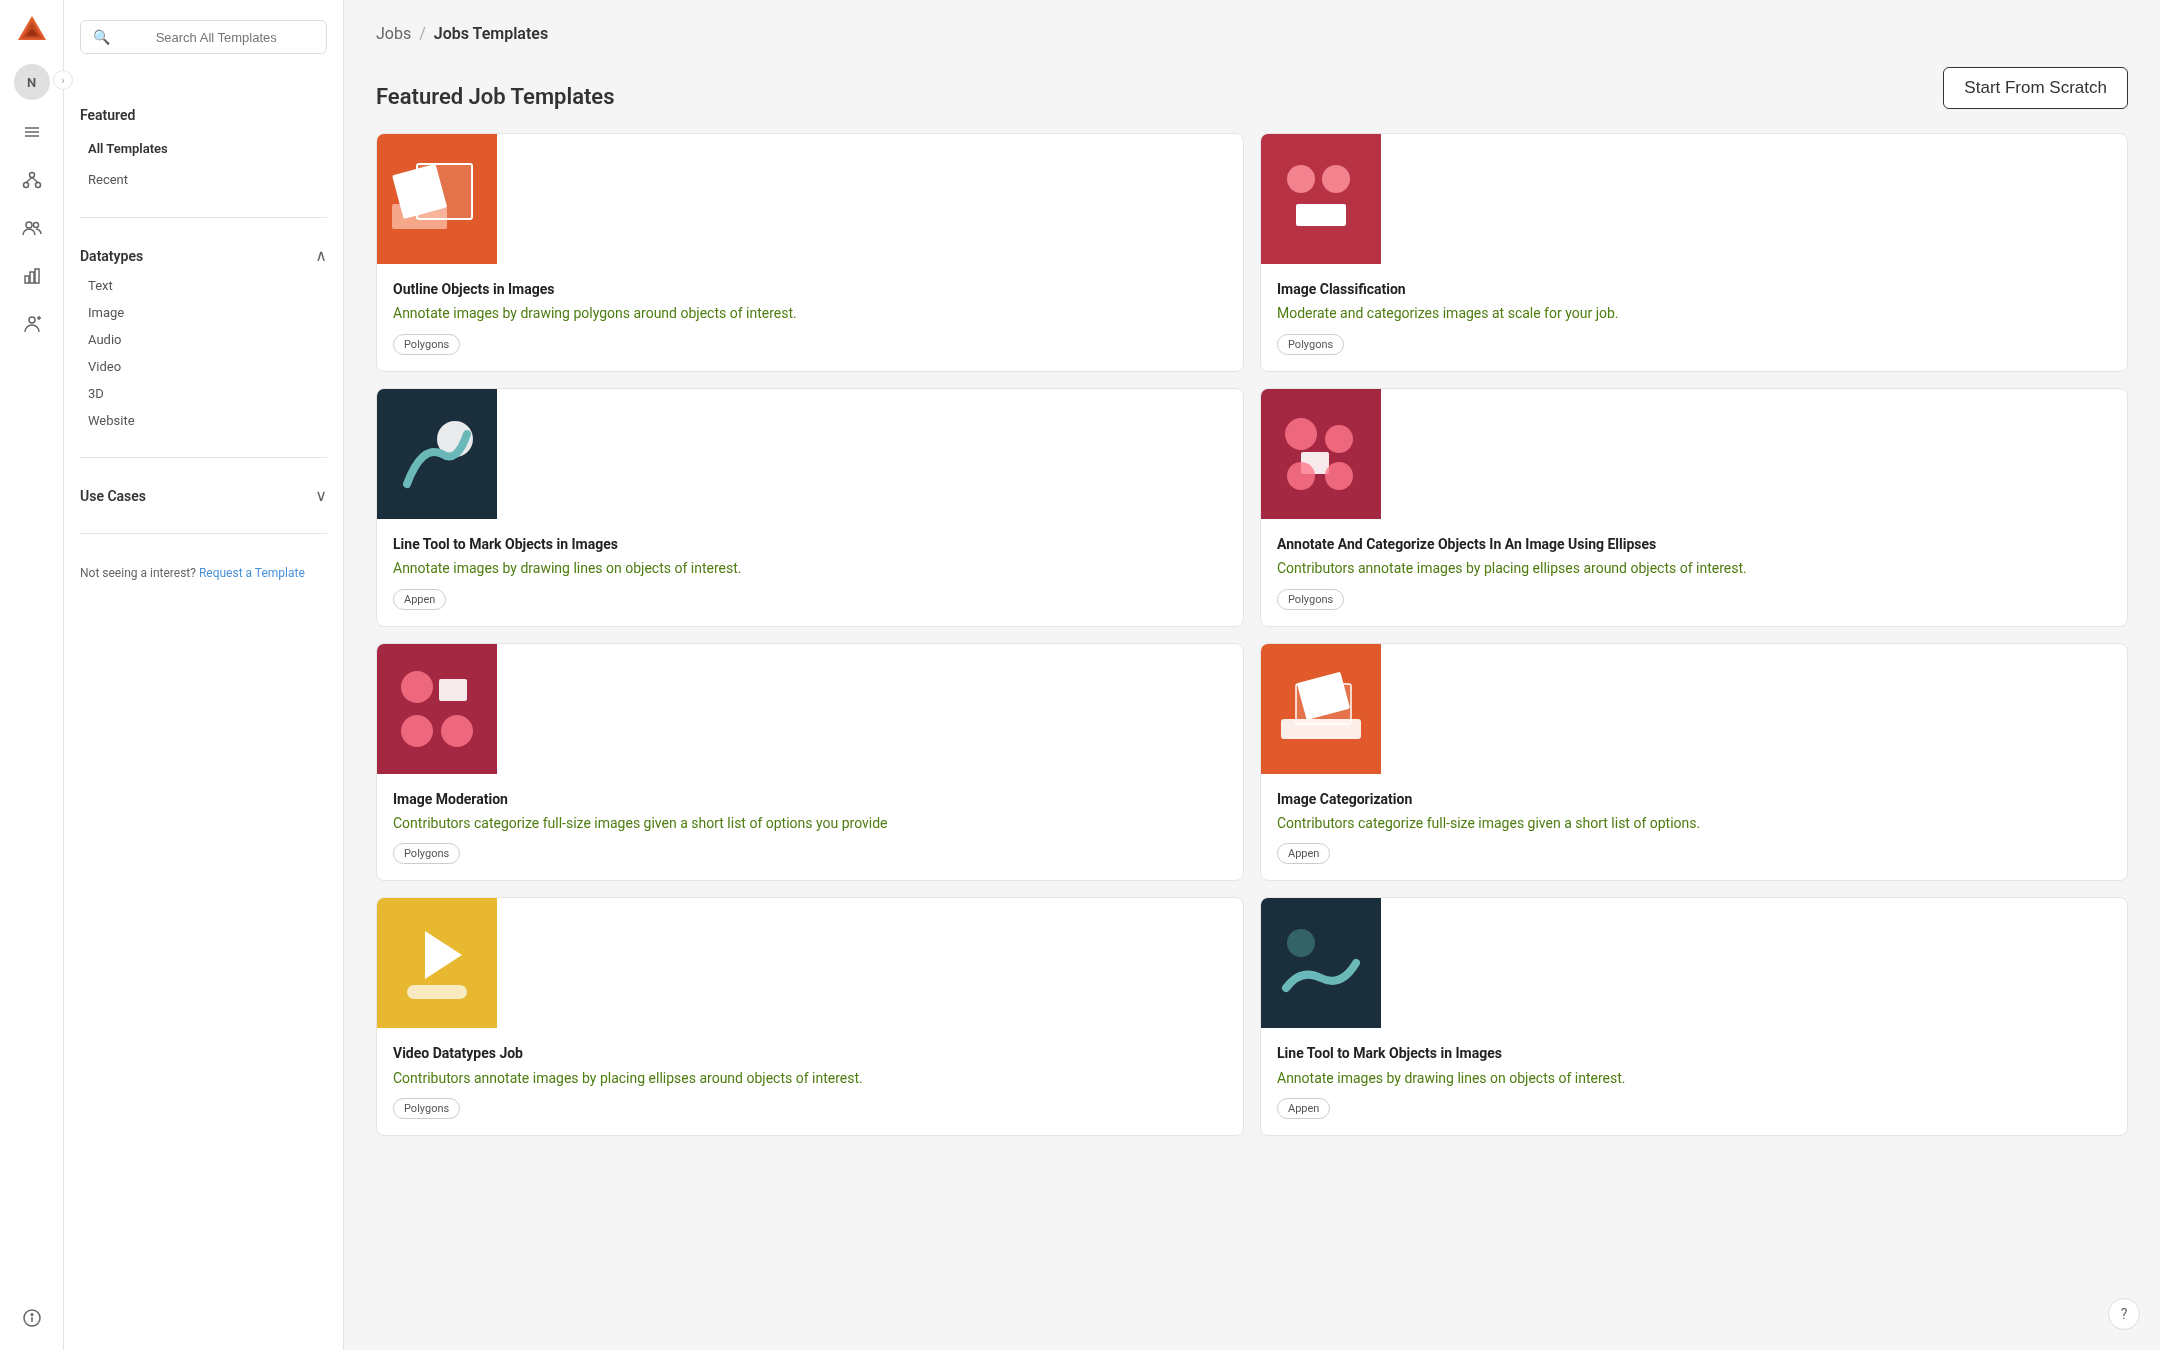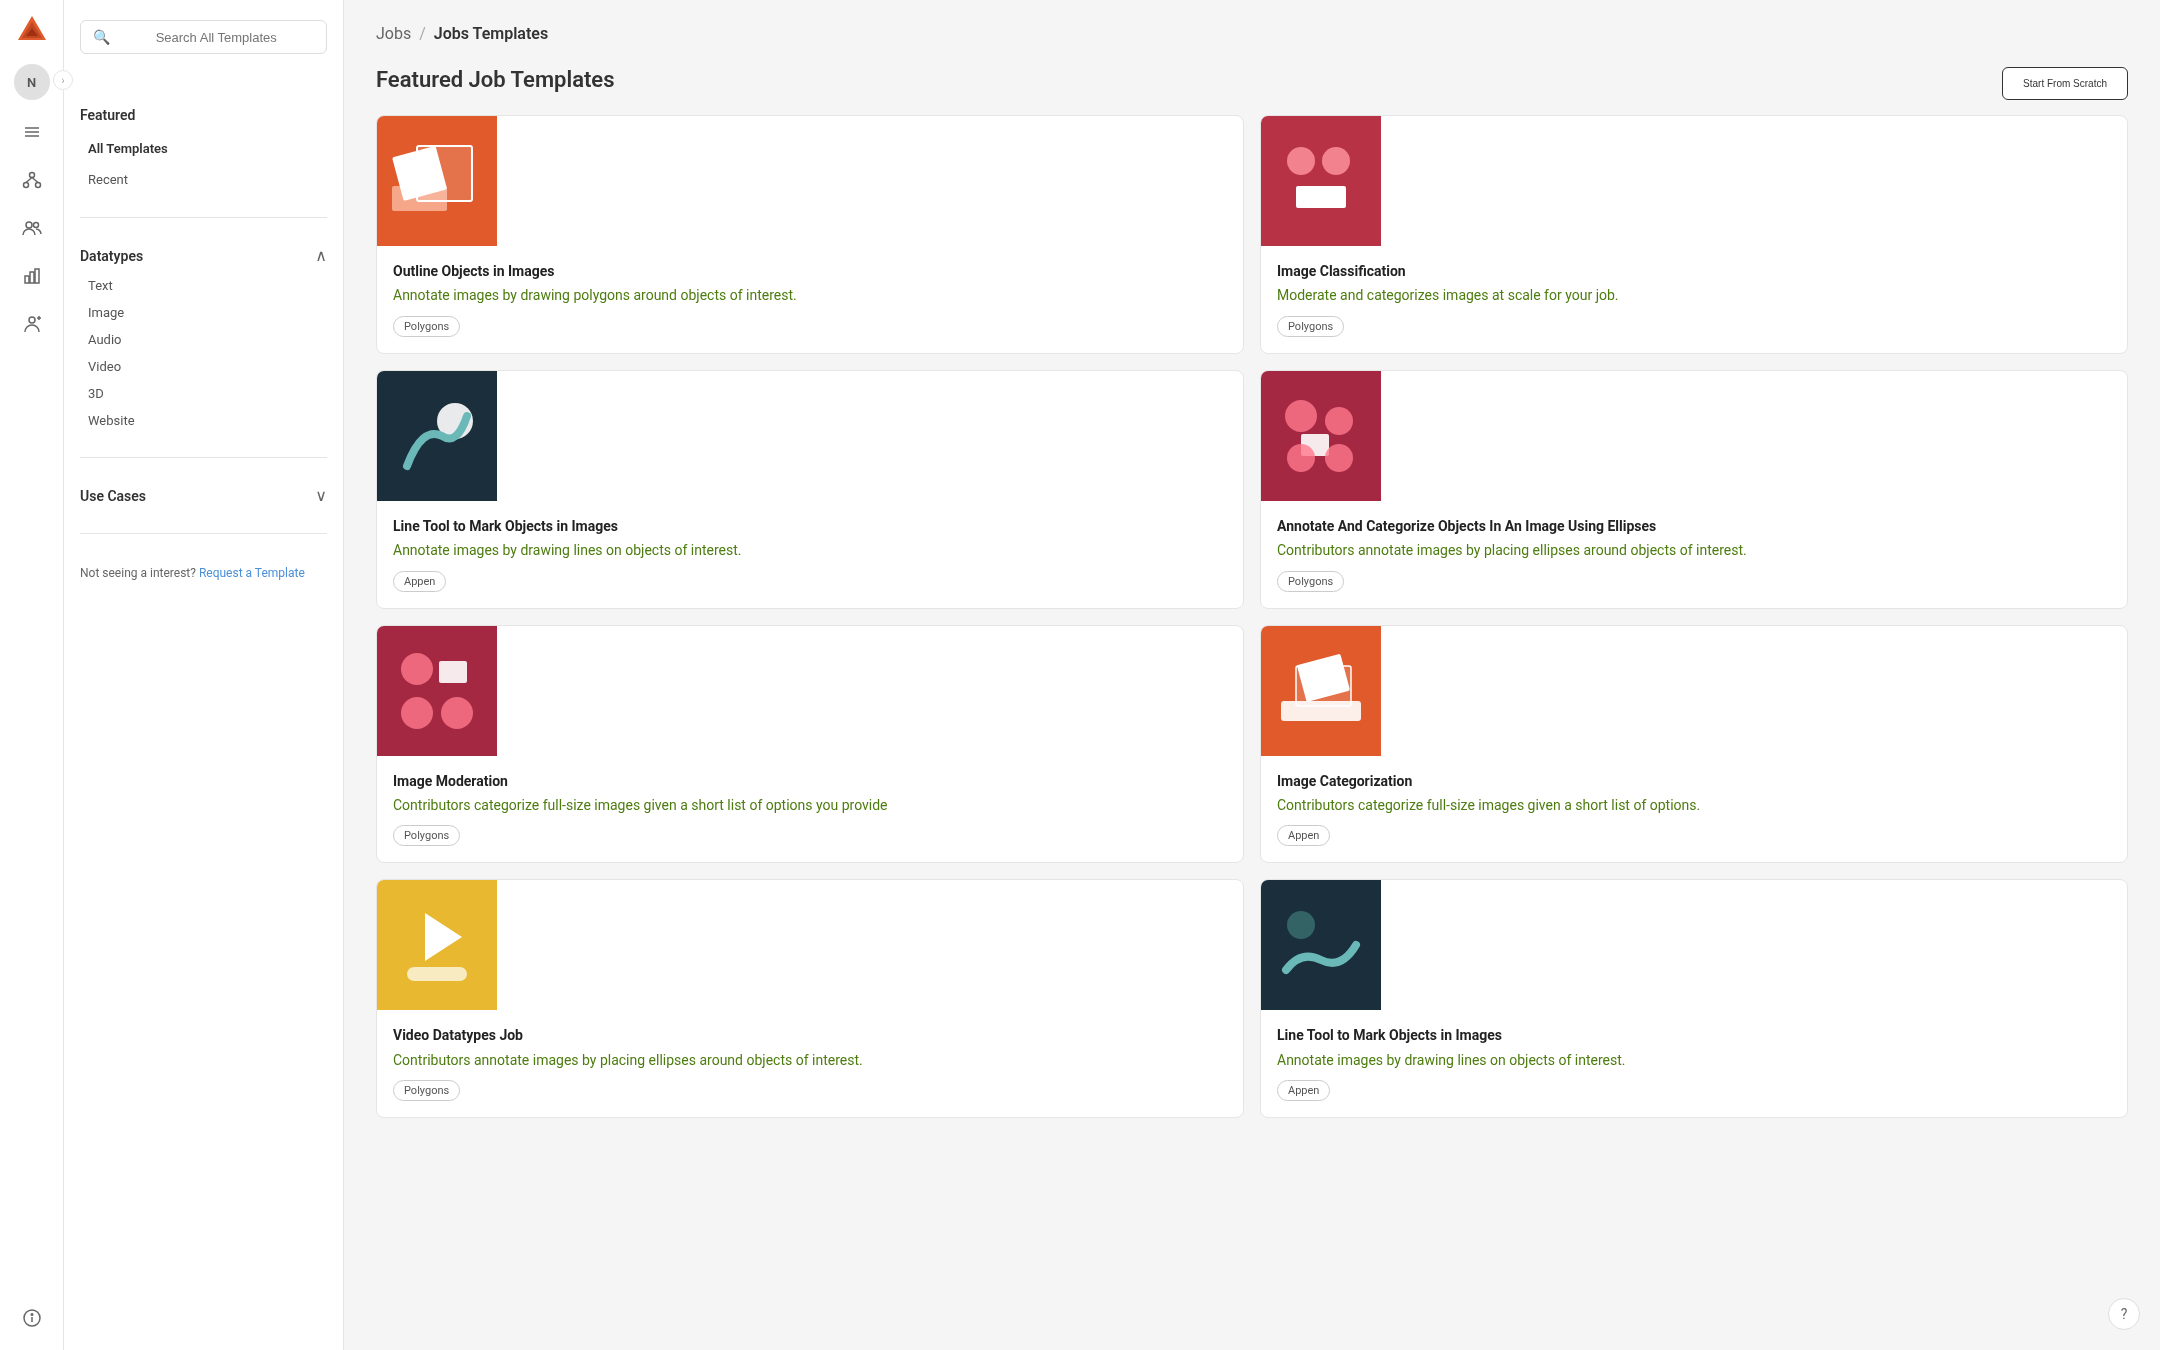--- a/index.html
+++ b/index.html
@@ -173,35 +173,35 @@
       color: #333;
       margin-bottom: 24px;
     }
     .breadcrumb-link { color: #666; cursor: pointer; }
     .breadcrumb-sep { color: #aaa; }
     .breadcrumb-current { font-weight: 600; color: #333; }
 
     
     .page-header {
       display: flex;
-      align-items: flex-start;
+      align-items: flex-end;
       justify-content: space-between;
-      margin-bottom: 15px;
+      margin-bottom: 24px;
     }
     .page-title {
       font-size: 22px;
       font-weight: 600;
       color: #333;
     }
     .start-scratch-btn {
       padding: 10px 20px;
       border: 1.5px solid #333;
       background: #fff;
       border-radius: 6px;
-      font-size: 10px;
+      font-size: 17px;
       font-weight: 500;
       color: #333;
       cursor: pointer;
     }
 
     
     .template-grid {
       display: grid;
       grid-template-columns: 1fr 1fr;
       gap: 16px;

